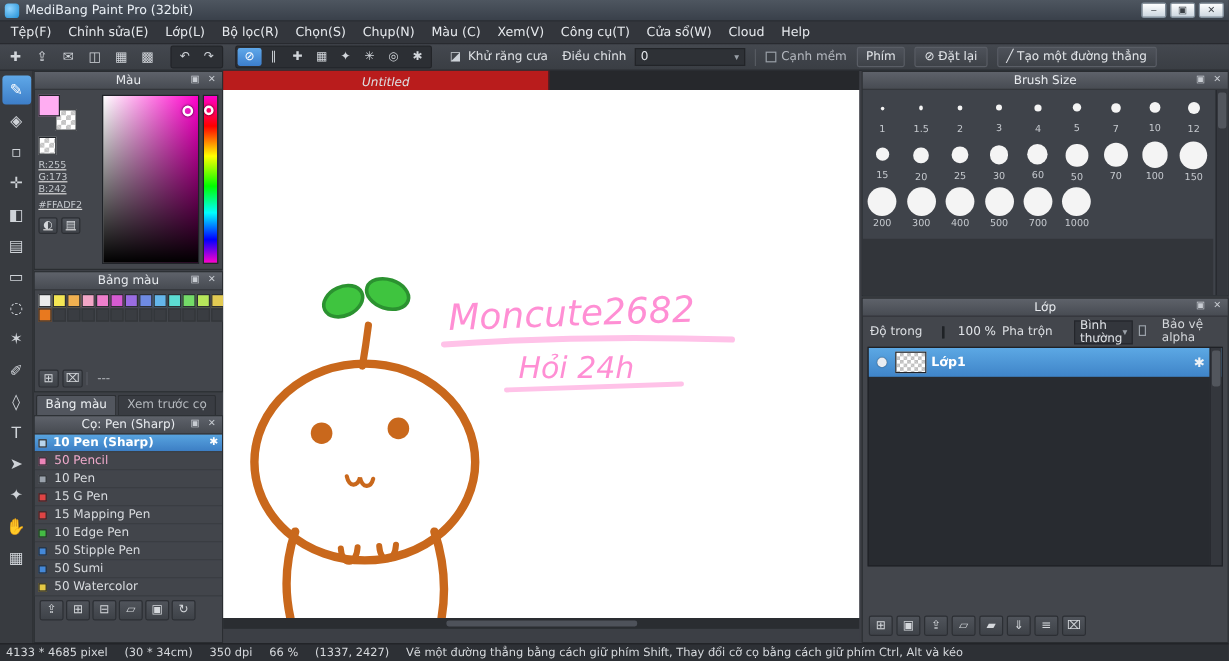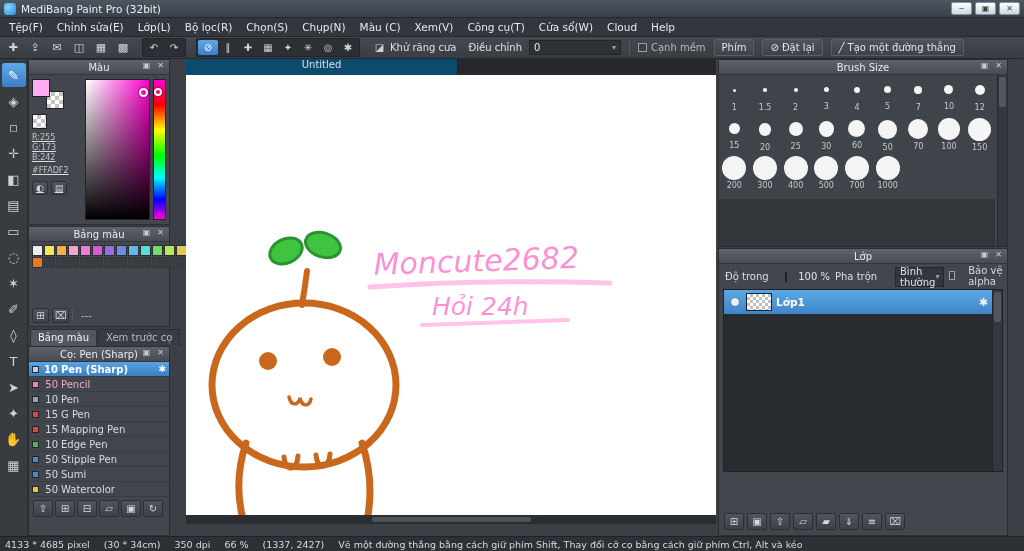--- a/index.html
+++ b/index.html
@@ -32,21 +32,21 @@
   .vsep{width:1px;height:14px;background:#565a61;margin:0 4px;}
   .cb{width:9px;height:9px;border:1px solid #9aa0a8;background:#3a3e44;display:inline-block;}
   .tb-button{display:flex;align-items:center;gap:3px;padding:1px 7px;height:17px;background:linear-gradient(#4e525a,#3e4248);border:1px solid #5a5e66;border-radius:2px;color:#e2e5e9;margin-left:4px;}
 
   
   .toolstrip{position:absolute;left:0;top:59px;width:28px;height:477px;background:#383b40;border-right:1px solid #2a2d31;padding-top:2px;}
   .tool{width:24px;height:24px;margin:2px auto;display:flex;align-items:center;justify-content:center;color:#cfd3d8;font-size:13px;border-radius:3px;}
   .tool.active{background:linear-gradient(#5fa8e8,#3d7ec8);color:#fff;}
 
   
-  .panel{position:absolute;left:0;right:16px;background:#43464c;border:1px solid #2a2d31;}
+  .panel{position:absolute;left:0;right:0;background:#43464c;border:1px solid #2a2d31;}
   .phead{height:15px;background:linear-gradient(#5e626a,#474b52);display:flex;align-items:center;justify-content:center;position:relative;font-size:10px;color:#e8ebef;border-bottom:1px solid #33363b;}
   .picon{position:absolute;top:1px;width:13px;text-align:center;font-size:8px;color:#c8ccd2;}
   .picon.detach{right:16px;}
   .picon.close{right:2px;}
   .ibtn{width:20px;height:17px;background:linear-gradient(#50545b,#3e4248);border:1px solid #2c2f34;border-radius:2px;color:#d5d8dc;font-size:10px;display:flex;align-items:center;justify-content:center;}
 
   
   .left-panels{position:absolute;left:28px;top:59px;width:158px;height:477px;}
   .color-panel{top:0;height:166px;}
   .cbody{display:flex;padding:4px 3px;height:149px;text-decoration:underline;}
@@ -84,21 +84,21 @@
   .brow{height:15px;display:flex;align-items:center;padding:0 3px;gap:3px;font-size:10px;background:#42454b;border-bottom:1px solid #393c41;color:#d8dbdf;}
   .brow.selected{background:linear-gradient(#58a4e0,#3c7ec4);color:#fff;font-weight:bold;}
   .bchip{width:7px;height:7px;border:1px solid #24262a;display:inline-block;}
   .bsize{width:16px;text-align:right;}
   .bgear{margin-left:auto;font-size:9px;}
   .bfoot{display:flex;gap:2px;padding:3px 4px;}
 
   
   .canvas-area{position:absolute;left:186px;top:59px;width:530px;height:477px;background:#3c3f45;}
   .tabbar{height:16px;background:#26282c;display:flex;}
-  .tab{width:272px;height:16px;background:#0c4a6e;display:flex;align-items:flex-start;justify-content:center;font-size:10px;color:#dde0e4;border-right:1px solid #1f2126;}
+  .tab{width:272px;height:16px;background:#b91c1c;display:flex;align-items:flex-end;justify-content:center;font-size:10px;color:#dde0e4;border-right:1px solid #1f2126;font-style:italic;}
   .canvas{width:530px;height:440px;background:#fff;}
   .hscroll{height:9px;background:#2a2d31;position:relative;}
   .hthumb{position:absolute;left:35%;width:30%;top:2px;height:5px;background:#4e525a;border-radius:2px;}
 
   
   .right-panels{position:absolute;left:718px;top:59px;width:306px;height:477px;}
   .bs-panel{top:0;height:188px;}
   .bs-body{position:relative;height:171px;background:#3f434a;}
   .bs-grid{display:grid;grid-template-columns:repeat(9,1fr);margin-right:12px;padding-top:2px;}
   .szcell{height:39px;display:flex;flex-direction:column;align-items:center;}

